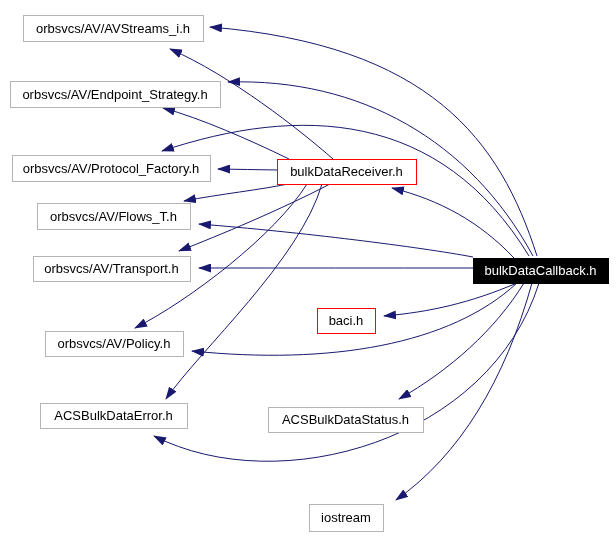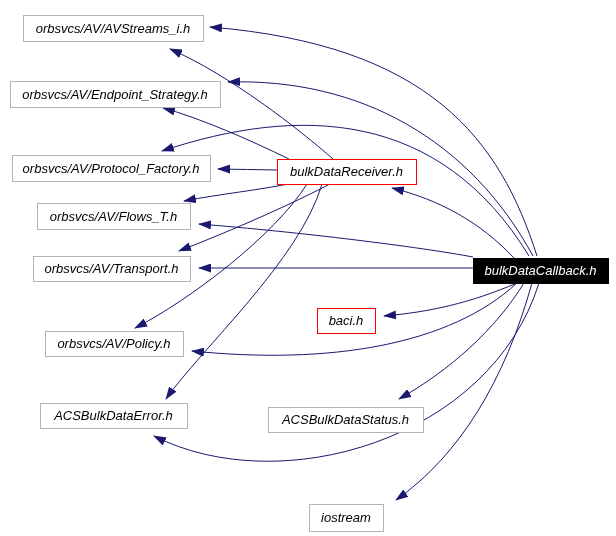--- a/index.html
+++ b/index.html
@@ -7,21 +7,20 @@
     padding: 0;
     background: #ffffff;
     font-family: "Liberation Sans", "DejaVu Sans", sans-serif;
   }
   #stage {
     position: relative;
     width: 616px;
     height: 536px;
     background: #ffffff;
     overflow: hidden;
-    font-style: italic;
   }
   svg text {
     font-family: "Liberation Sans", "DejaVu Sans", sans-serif;
     font-size: 13px;
   }
 </style>
 </head>
 <body>
 
 <div id="stage"><svg width="616" height="536" viewBox="0 0 616 536">

